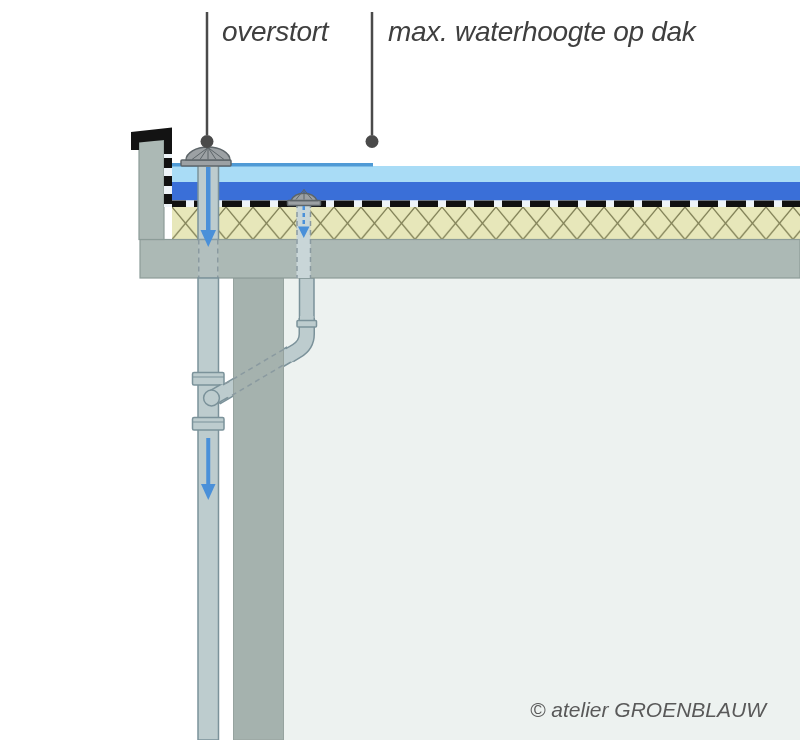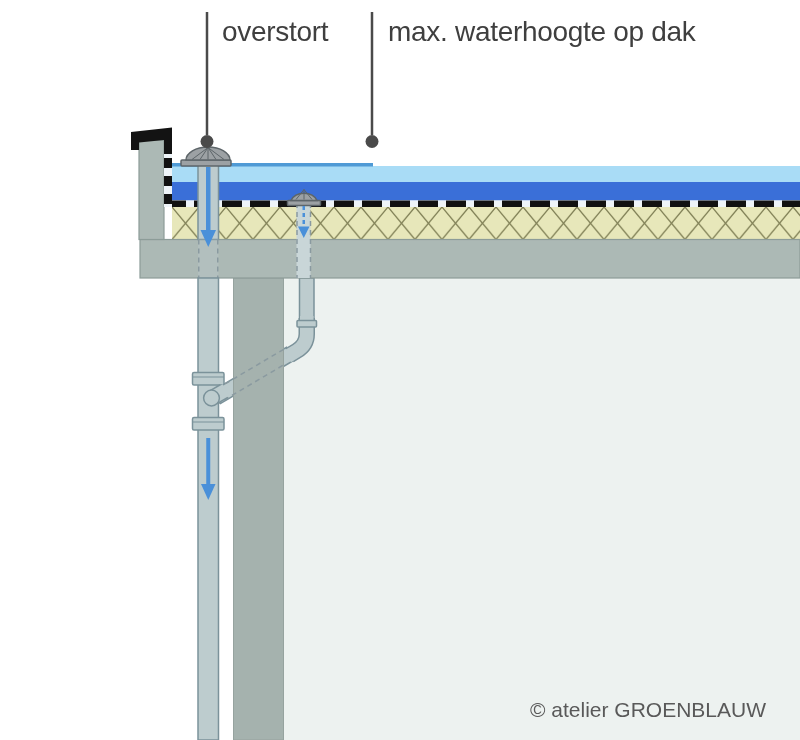--- a/index.html
+++ b/index.html
@@ -1,16 +1,16 @@
 <!DOCTYPE html>
 <html style="--c-background: #ffffff; --c-interior: #edf2f0; --c-water_light: #a9dcf6; --c-water_dark: #3a6fd8; --c-water_line: #4f9ad5; --c-membrane: #111111; --c-membrane_gap: #eef4f8; --c-coping: #131313; --c-insulation: #e7e7ba; --c-insulation_line: #7f7f55; --c-concrete: #acb9b5; --c-column: #a5b2ae; --c-pipe: #bdccce; --c-pipe_outline: #7b929a; --c-pipe_hidden: #c9d6d8; --c-hidden_edge: #8a9aa0; --c-dome: #9ca1a4; --c-dome_outline: #5d6569; --c-arrow: #4a90d9; --c-leader: #4a4a4a; --c-label_text: #3f3f3f; --c-credit_text: #595959;"><head>
 <meta charset="utf-8">
 <style>
   html,body{margin:0;padding:0;background:#ffffff;}
-  .stage{position:relative;width:800px;height:740px;background:#ec4899;overflow:hidden;}
+  .stage{position:relative;width:800px;height:740px;background:#ec4899;overflow:hidden;font-style:italic;}
   svg{display:block;}
 
   .interior{fill:var(--c-interior);}
   .deck{fill:var(--c-concrete);stroke:#8c9c98;stroke-width:1.2;}
   .column{fill:var(--c-column);stroke:#96a39f;stroke-width:1;}
 
   .water-light{fill:var(--c-water_light);}
   .water-dark{fill:var(--c-water_dark);}
   .waterline{stroke:var(--c-water_line);stroke-width:3.5;fill:none;}
   .membrane-gap{fill:var(--c-membrane_gap);}

